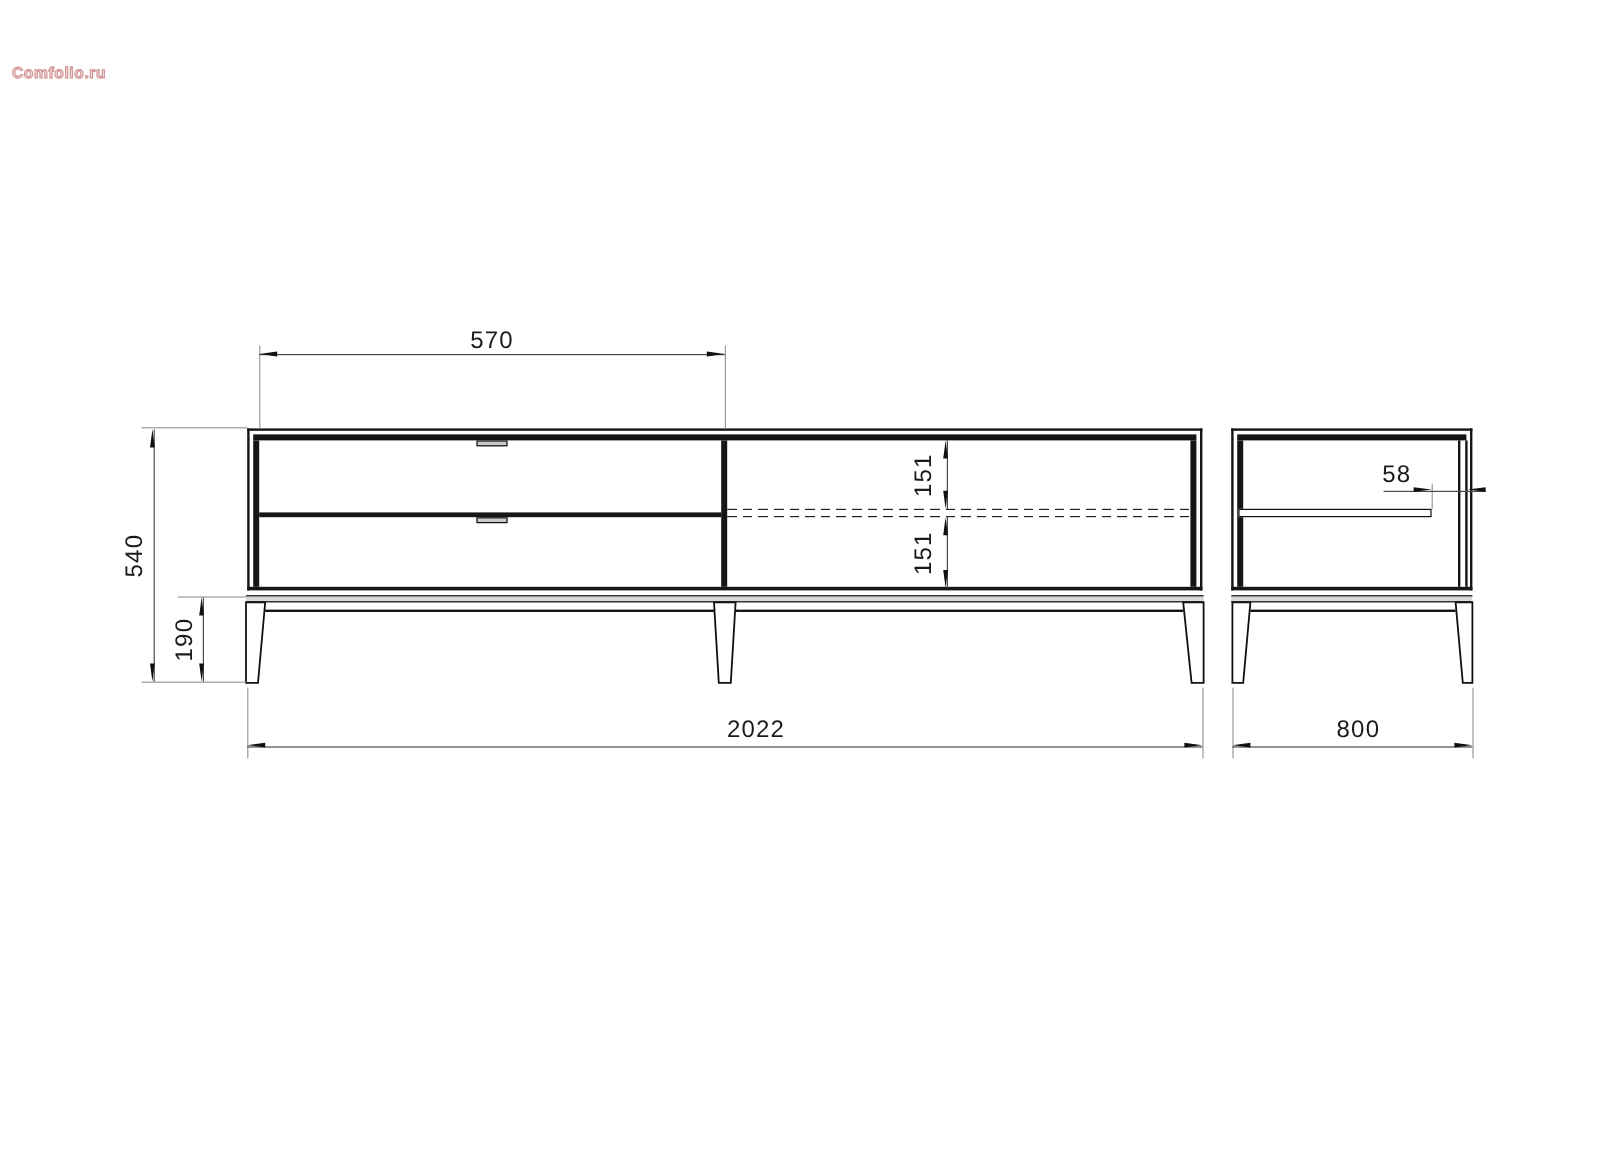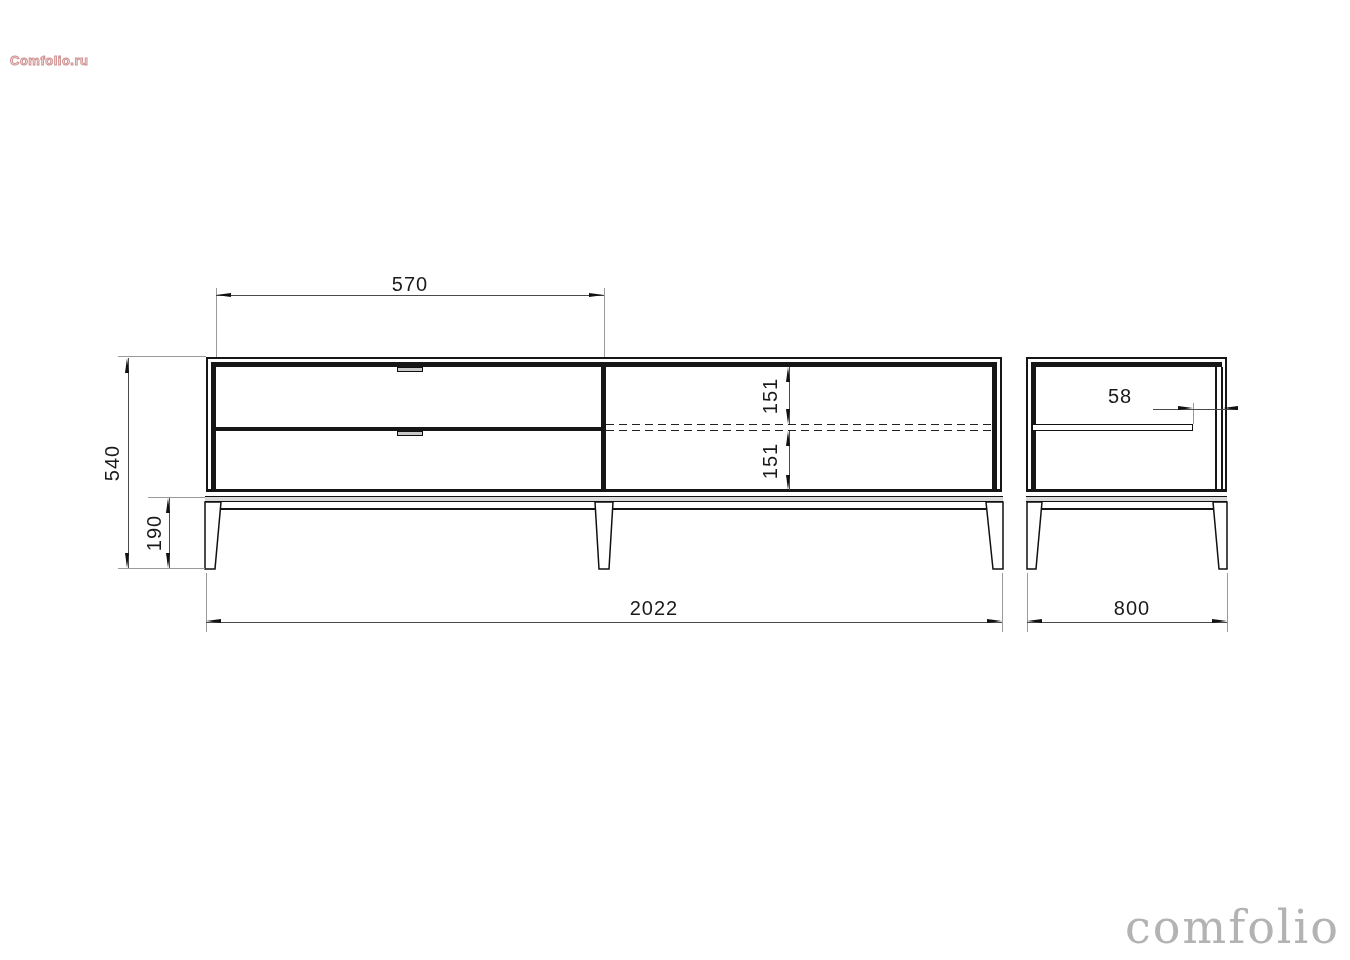--- a/index.html
+++ b/index.html
@@ -33,21 +33,20 @@
     font-size:46px;font-weight:400;color:#b3b3b3;letter-spacing:2px;
   }
   svg.legs{position:absolute;left:0;top:0;pointer-events:none;}
 </style>
 </head>
 <body>
 
 <div id="canvas">
 
   <div id="wm-top-left">Comfolio.ru</div>
-  <div id="wm-bottom-right">comfolio</div>
 
   <div>
 
     <div class="ln" style="left:206px;top:357px;width:796px;height:2px;"></div>
     <div class="ln" style="left:206px;top:489px;width:796px;height:3px;"></div>
     <div class="ln" style="left:206px;top:357px;width:2px;height:135px;"></div>
     <div class="ln" style="left:1000px;top:357px;width:2px;height:135px;"></div>
 
     <div class="ln" style="left:211px;top:362px;width:786px;height:5px;"></div>
     <div class="ln" style="left:211px;top:367px;width:5px;height:122px;"></div>
@@ -123,17 +122,17 @@
   <div class="arr l" style="left:1027px;top:619px;"></div>
   <div class="arr r" style="left:1212px;top:619px;"></div>
   <div class="arr r" style="left:1178px;top:406px;"></div>
   <div class="arr l" style="left:1223px;top:406px;"></div>
 
   <div class="dimlabel" style="left:380px;top:272px;width:60px;height:24px;">570</div>
   <div class="dimlabel rot" style="left:90px;top:451px;width:44px;height:24px;">540</div>
   <div class="dimlabel rot" style="left:132px;top:521px;width:44px;height:24px;">190</div>
   <div class="dimlabel rot" style="left:748px;top:384px;width:44px;height:24px;">151</div>
   <div class="dimlabel rot" style="left:748px;top:449px;width:44px;height:24px;">151</div>
-  <div class="dimlabel" style="left:624px;top:596px;width:60px;height:24px;">2022</div>
-  <div class="dimlabel" style="left:1100px;top:384px;width:40px;height:24px;">58</div>
+  <div class="dimlabel" style="left:600px;top:596px;width:60px;height:24px;">2022</div>
+  <div class="dimlabel" style="left:1144px;top:384px;width:40px;height:24px;">58</div>
   <div class="dimlabel" style="left:1107px;top:596px;width:50px;height:24px;">800</div>
 
 </div>
 
 </body></html>

